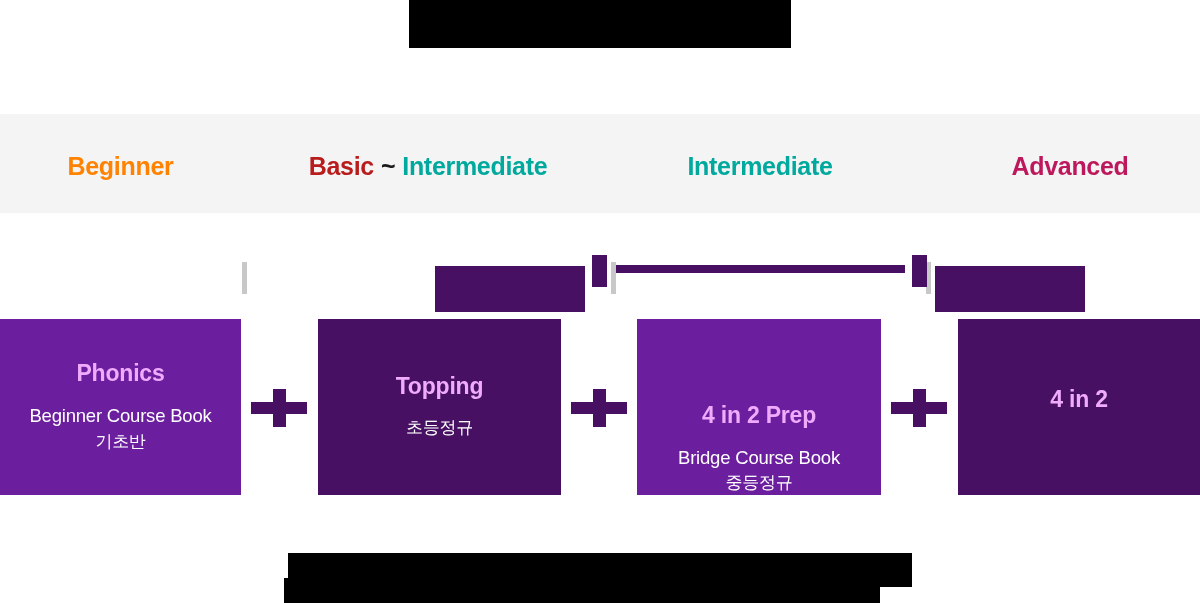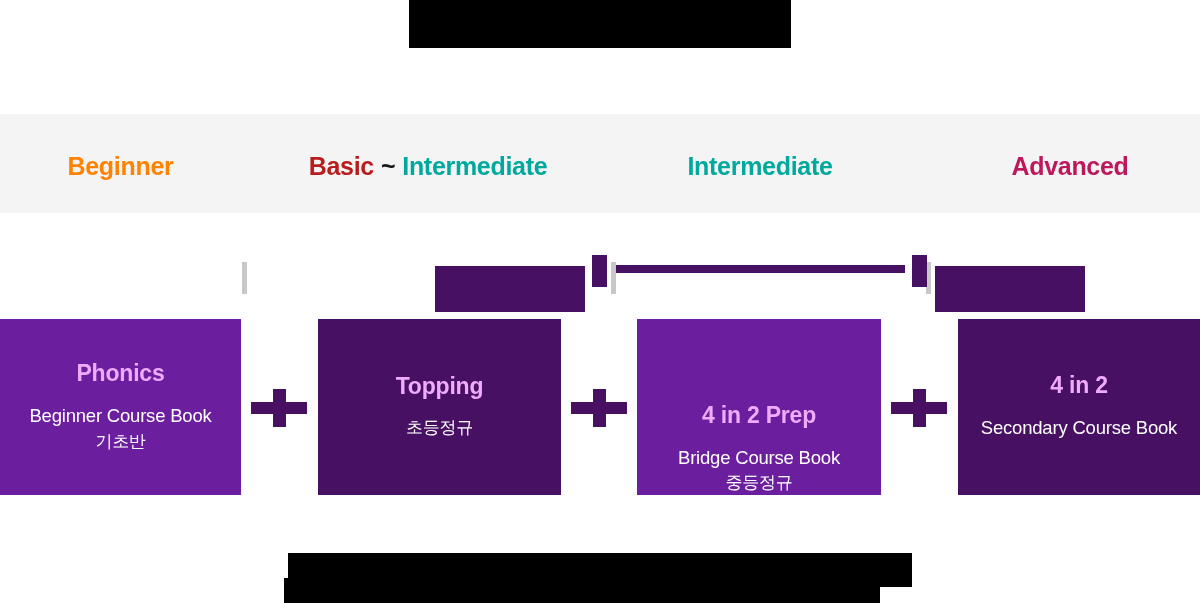--- a/index.html
+++ b/index.html
@@ -249,21 +249,20 @@
 </div>
 
 <div class="card card-3">
   <div class="card-title">4 in 2 Prep</div>
   <div class="card-sub">Bridge Course Book</div>
   <div class="card-kr">중등정규</div>
 </div>
 
 <div class="card card-4">
   <div class="card-title">4 in 2</div>
-  <div class="card-sub">Secondary Course Book</div>
 </div>
 
 <div class="plus plus-1">
   <div class="h"></div>
   <div class="v"></div>
 </div>
 <div class="plus plus-2">
   <div class="h"></div>
   <div class="v"></div>
 </div>

